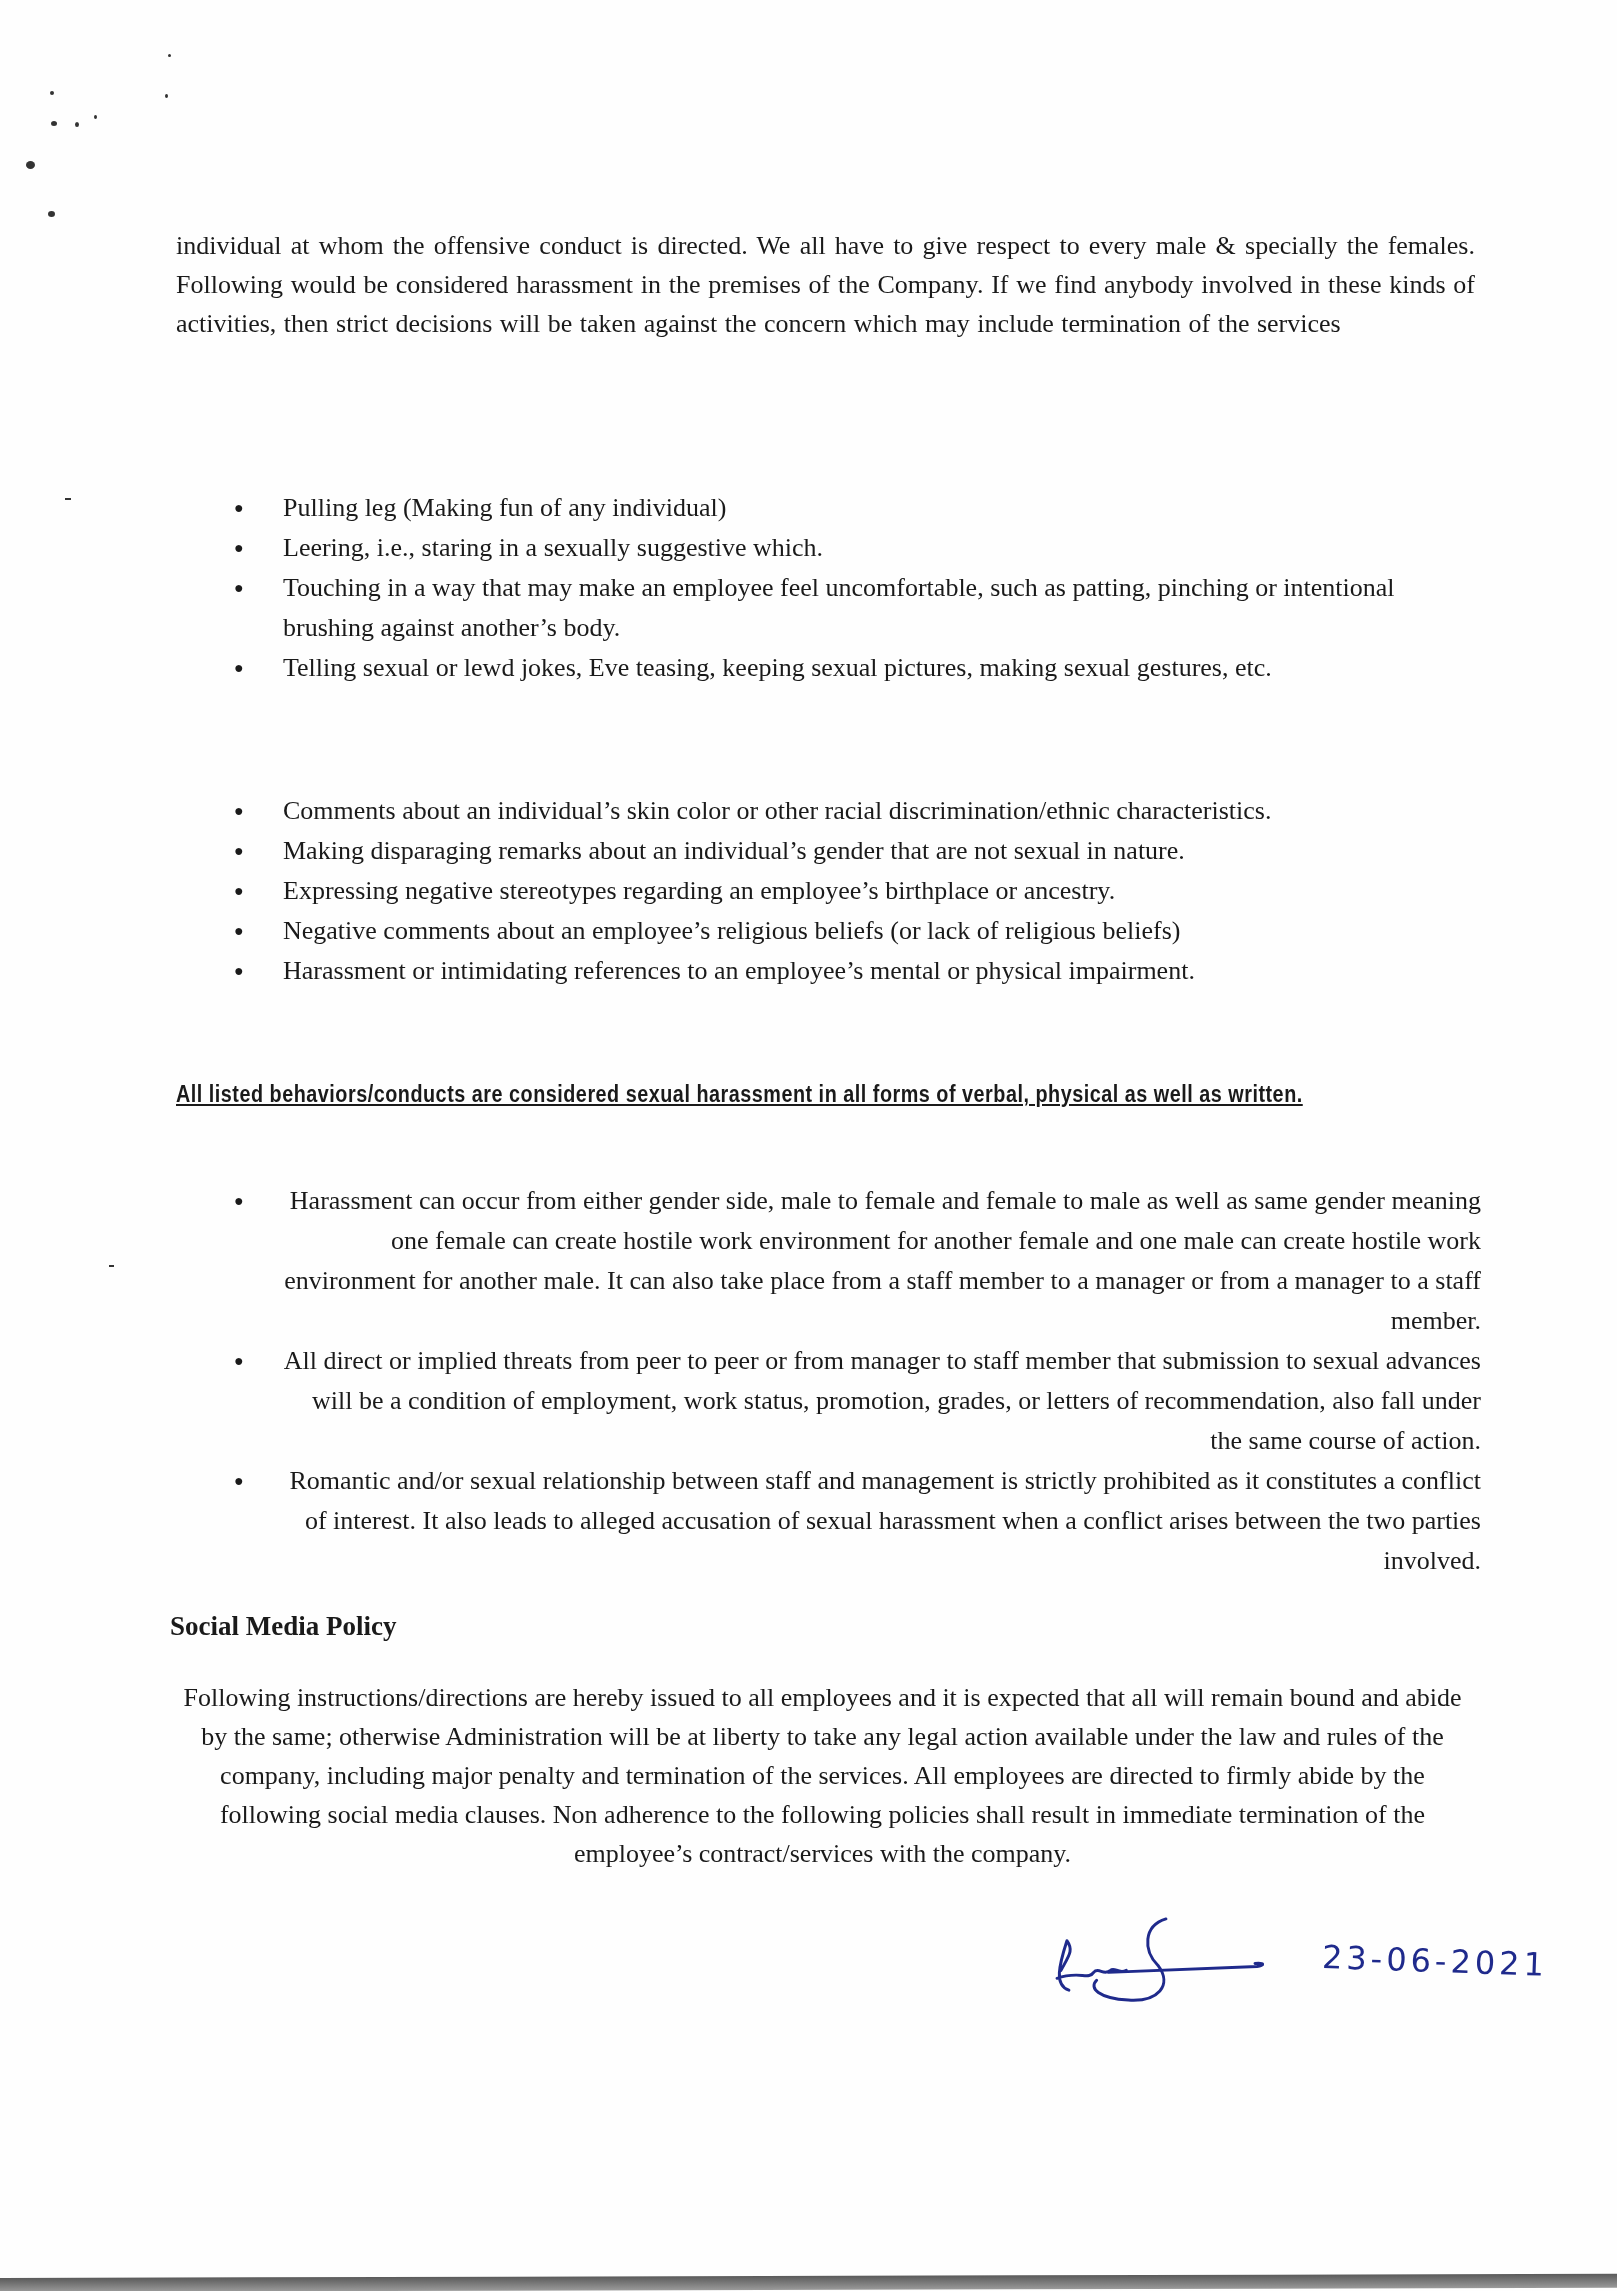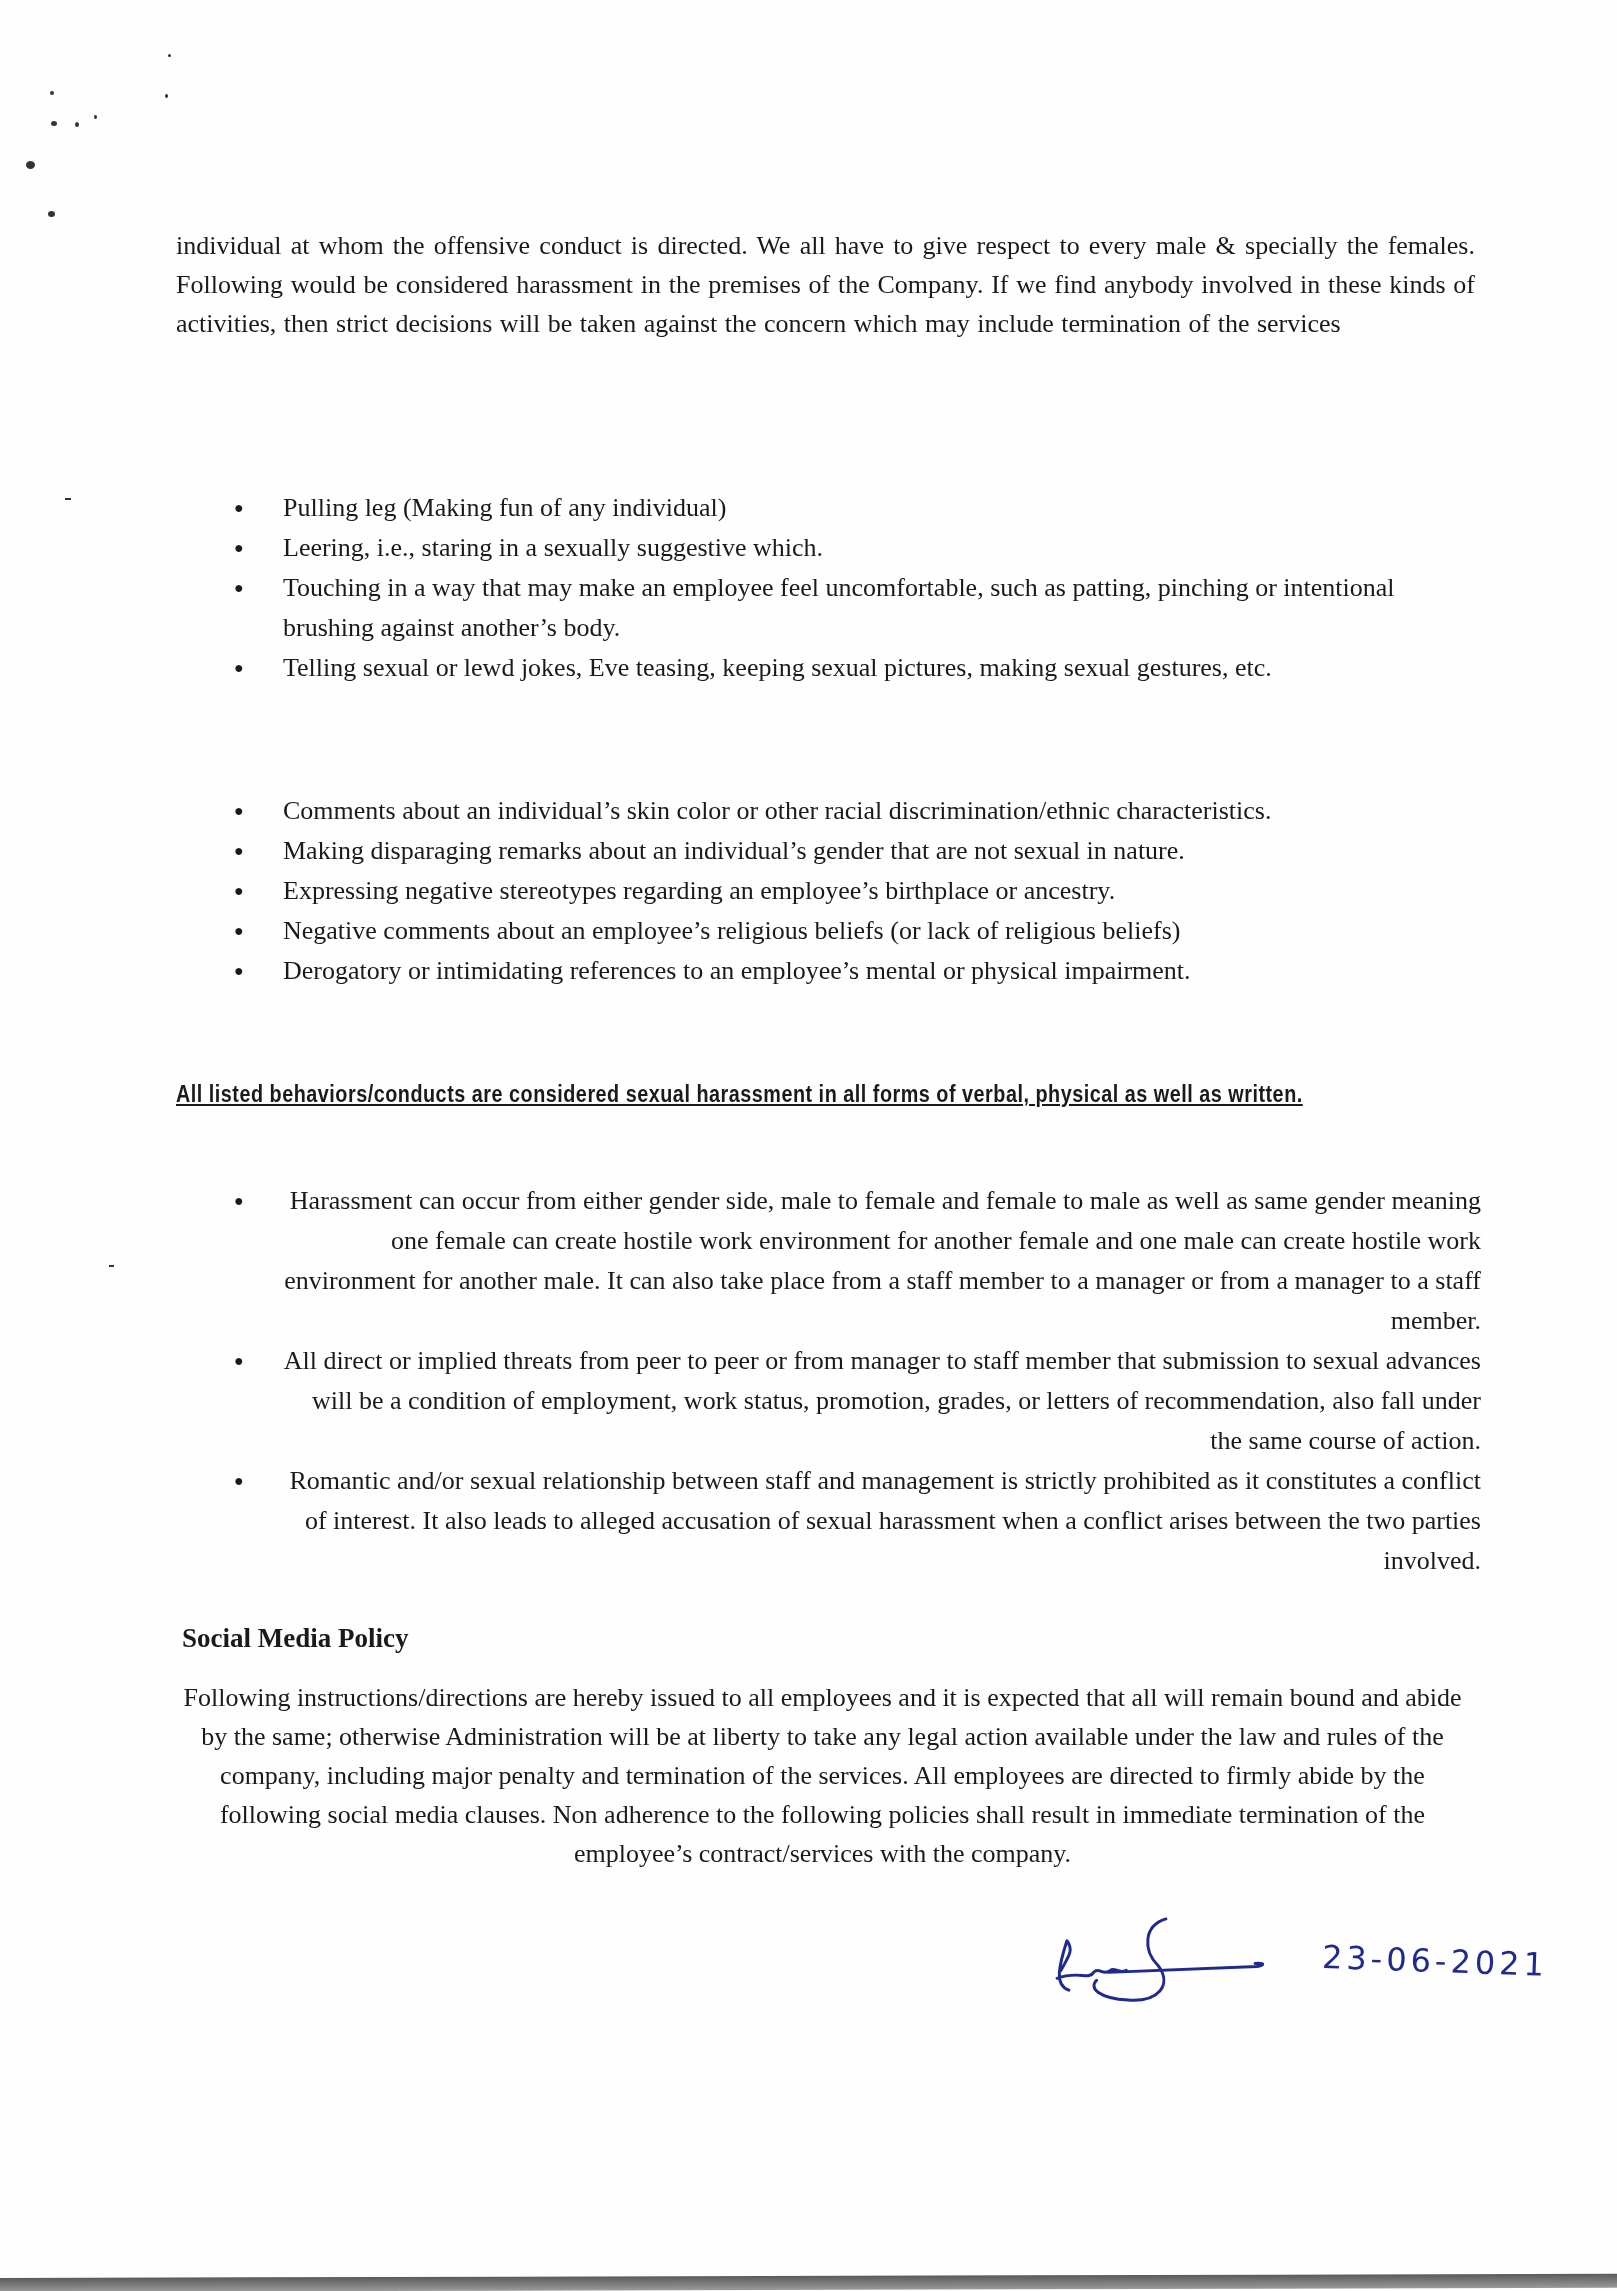--- a/index.html
+++ b/index.html
@@ -19,21 +19,21 @@
     ul.bullets { position: absolute; left: 176px; width: 1297px; margin: 8px; padding: 0; list-style: none; font-size: 26px; }
     ul.bullets li { position: relative; padding-left: 99px; }
     ul.bullets li::before { content: "●"; position: absolute; left: 50px; top: 0; font-size: 16px; line-height: inherit; }
     .list1 { top: 480px; line-height: 40px; }
     .list2 { top: 783px; line-height: 40px; }
     .list3 { top: 1173px; line-height: 40px; width: 1297px; }
     .list3 li { text-align: right; }
     .note { position: absolute; left: 176px; top: 1075px; width: 1287px; font-size: 23px; line-height: 39px; font-weight: bold;
       font-family: "Liberation Sans", "DejaVu Sans", sans-serif; text-decoration: underline; transform: scaleX(0.86); transform-origin: left top; letter-spacing: 0.6px; }
     .note-inner { width: 1495px; }
-    .heading { position: absolute; left: 170px; top: 1611px; font-size: 27px; font-weight: bold; margin: 12px; }
+    .heading { position: absolute; left: 170px; top: 1611px; font-size: 27px; font-weight: bold; margin: 0; }
     .p2 { top: 1678px; left: 170px; width: 1305px; line-height: 39px; text-align: center; }
     .signature { position: absolute; left: 1049px; top: 1911px; width: 218px; height: 99px; }
     .date { position: absolute; left: 1322px; top: 1942px; font-family: "DejaVu Sans", sans-serif; font-size: 32px; color: #1f2a8c; letter-spacing: 4px; transform: rotate(2deg); }
   </style>
 </head>
 <body>
 
 <div class="page">
 
   <div class="specks">
@@ -56,21 +56,21 @@
     <li>Leering, i.e., staring in a sexually suggestive which.</li>
     <li>Touching in a way that may make an employee feel uncomfortable, such as patting, pinching or intentional brushing against another’s body.</li>
     <li>Telling sexual or lewd jokes, Eve teasing, keeping sexual pictures, making sexual gestures, etc.</li>
   </ul>
 
   <ul class="bullets list2">
     <li>Comments about an individual’s skin color or other racial discrimination/ethnic characteristics.</li>
     <li>Making disparaging remarks about an individual’s gender that are not sexual in nature.</li>
     <li>Expressing negative stereotypes regarding an employee’s birthplace or ancestry.</li>
     <li>Negative comments about an employee’s religious beliefs (or lack of religious beliefs)</li>
-    <li>Derogatory or intimidating references to an employee’s mental or physical impairment.</li>
+    <li>Harassment or intimidating references to an employee’s mental or physical impairment.</li>
   </ul>
 
   <div class="note">
     <div class="note-inner">All listed behaviors/conducts are considered sexual harassment in all forms of verbal, physical as well as written.</div>
   </div>
 
   <ul class="bullets list3">
     <li>Harassment can occur from either gender side, male to female and female to male as well as same gender meaning one female can create hostile work environment for another female and one male can create hostile work environment for another male. It can also take place from a staff member to a manager or from a manager to a staff member.</li>
     <li>All direct or implied threats from peer to peer or from manager to staff member that submission to sexual advances will be a condition of employment, work status, promotion, grades, or letters of recommendation, also fall under the same course of action.</li>
     <li>Romantic and/or sexual relationship between staff and management is strictly prohibited as it constitutes a conflict of interest.  It also leads to alleged accusation of sexual harassment when a conflict arises between the two parties involved.</li>

